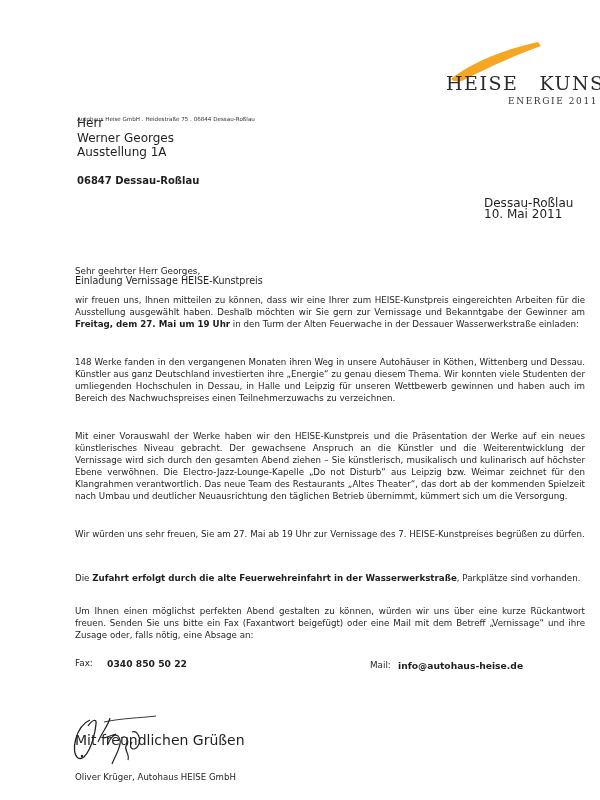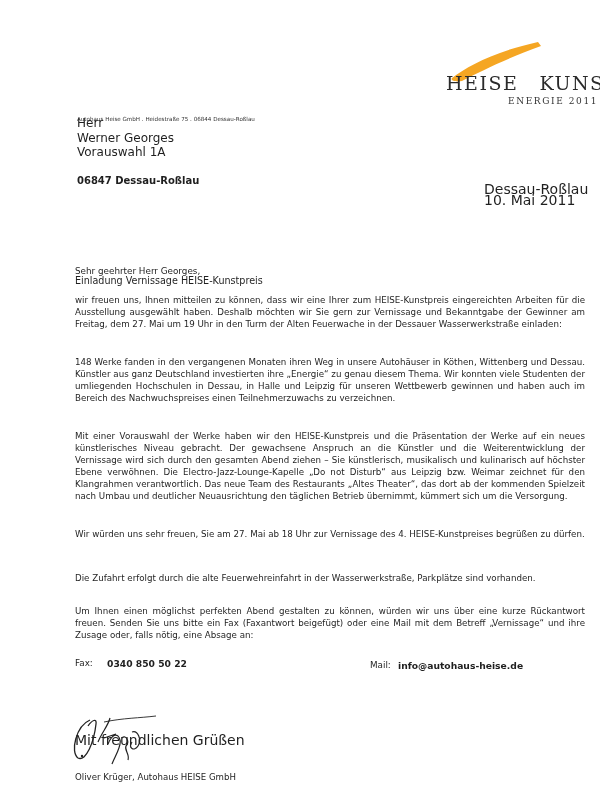--- a/index.html
+++ b/index.html
@@ -8,75 +8,75 @@
   .abs { position: absolute; }
   .logo-brush { left: 448px; top: 40px; width: 95px; height: 42px; }
   .logo-main { left: 446px; top: 72px; font-family: "DejaVu Serif", serif;
                font-size: 19px; letter-spacing: 1.5px; color: #2a2a2a; white-space: nowrap; }
   .logo-sub { left: 508px; top: 96px; font-family: "DejaVu Serif", serif;
               font-size: 9px; letter-spacing: 1.6px; color: #333; white-space: nowrap; }
   .sender { left: 77px; top: 116px; font-size: 5.6px; color: #333; white-space: nowrap; }
   .recipient { left: 77px; top: 116px; font-size: 12px; line-height: 14.5px; }
   .recipient div { white-space: nowrap; }
   .city { left: 77px; top: 175px; font-size: 10px; font-weight: bold; white-space: nowrap; }
-  .date { left: 484px; top: 184px; font-size: 14px; line-height: 11px; text-align: left; white-space: nowrap; }
+  .date { left: 484px; top: 198px; font-size: 12px; line-height: 11px; text-align: left; white-space: nowrap; }
   .subject { left: 75px; top: 240px; font-size: 9.6px; font-weight: normal; white-space: nowrap; margin-top: 35px; }
   .salutation { left: 75px; top: 266px; font-size: 8.8px; white-space: nowrap; }
   .body { left: 75px; width: 510px; font-size: 8.7px; line-height: 12.1px;
           text-align: justify; }
   .p1 { top: 294px; }
   .p2 { top: 356px; }
   .p3 { top: 430px; }
   .p4 { top: 528px; }
   .p5 { top: 572px; }
   .p6 { top: 605px; }
   .contact-label { font-size: 8.8px; white-space: nowrap; }
   .contact-value { font-size: 9.2px; font-weight: bold; white-space: nowrap; }
   .fax-label { left: 75px; top: 658px; }
   .fax-value { left: 107px; top: 658px; }
   .mail-label { left: 370px; top: 660px; }
   .mail-value { left: 398px; top: 660px; }
   .closing { left: 75px; top: 732px; font-size: 14px; white-space: nowrap; }
   .signature { left: 68px; top: 712px; width: 90px; height: 55px; }
   .signer { left: 75px; top: 772px; font-size: 8.6px; white-space: nowrap; }
-  b { font-weight: normal; }
+  b { font-weight: bold; }
 </style>
 </head>
 <body>
 
 <svg class="abs logo-brush" viewBox="0 0 95 42">
   <path d="M4 38 C 20 26, 45 12, 90 2 L 93 6 C 60 18, 35 30, 14 41 C 8 42, 2 41, 4 38 Z" fill="#f5a623"></path>
 </svg>
 <div class="abs logo-main">
   <span>HEISE</span>
   <span style="display:inline-block;width:6px"></span>
   <span>KUNSTPREIS</span>
 </div>
 <div class="abs logo-sub">ENERGIE 2011</div>
 
 <div class="abs sender">Autohaus Heise GmbH . Heidestraße 75 . 06844 Dessau-Roßlau</div>
 <div class="abs recipient">
   <div>Herr</div>
   <div>Werner Georges</div>
-  <div>Vorauswahl 1A</div>
+  <div>Ausstellung 1A</div>
 </div>
 <div class="abs city">06847 Dessau-Roßlau</div>
 
 <div class="abs date">
   <div>Dessau-Roßlau</div>
   <div>10. Mai 2011</div>
 </div>
 
 <div class="abs subject">Einladung Vernissage HEISE-Kunstpreis</div>
 <div class="abs salutation">Sehr geehrter Herr Georges,</div>
 
 <div class="abs body p1"><span>wir freuen uns, Ihnen mitteilen zu können, dass wir eine Ihrer zum HEISE-Kunstpreis eingereichten Arbeiten für die Ausstellung ausgewählt haben. Deshalb möchten wir Sie gern zur Vernissage und Bekanntgabe der Gewinner am </span><b>Freitag, dem 27. Mai um 19 Uhr</b><span> in den Turm der Alten Feuerwache in der Dessauer Wasserwerkstraße einladen:</span></div>
 <div class="abs body p2">148 Werke fanden in den vergangenen Monaten ihren Weg in unsere Autohäuser in Köthen, Wittenberg und Dessau. Künstler aus ganz Deutschland investierten ihre „Energie“ zu genau diesem Thema. Wir konnten viele Studenten der umliegenden Hochschulen in Dessau, in Halle und Leipzig für unseren Wettbewerb gewinnen und haben auch im Bereich des Nachwuchspreises einen Teilnehmerzuwachs zu verzeichnen.</div>
 <div class="abs body p3">Mit einer Vorauswahl der Werke haben wir den HEISE-Kunstpreis und die Präsentation der Werke auf ein neues künstlerisches Niveau gebracht. Der gewachsene Anspruch an die Künstler und die Weiterentwicklung der Vernissage wird sich durch den gesamten Abend ziehen – Sie künstlerisch, musikalisch und kulinarisch auf höchster Ebene verwöhnen. Die Electro-Jazz-Lounge-Kapelle „Do not Disturb“ aus Leipzig bzw. Weimar zeichnet für den Klangrahmen verantwortlich. Das neue Team des Restaurants „Altes Theater“, das dort ab der kommenden Spielzeit nach Umbau und deutlicher Neuausrichtung den täglichen Betrieb übernimmt, kümmert sich um die Versorgung.</div>
-<div class="abs body p4">Wir würden uns sehr freuen, Sie am 27. Mai ab 18 Uhr zur Vernissage des 4. HEISE-Kunstpreises begrüßen zu dürfen.</div>
+<div class="abs body p4">Wir würden uns sehr freuen, Sie am 27. Mai ab 19 Uhr zur Vernissage des 7. HEISE-Kunstpreises begrüßen zu dürfen.</div>
 <div class="abs body p5"><span>Die </span><b>Zufahrt erfolgt durch die alte Feuerwehreinfahrt in der Wasserwerkstraße</b><span>, Parkplätze sind vorhanden.</span></div>
 <div class="abs body p6">Um Ihnen einen möglichst perfekten Abend gestalten zu können, würden wir uns über eine kurze Rückantwort freuen. Senden Sie uns bitte ein Fax (Faxantwort beigefügt) oder eine Mail mit dem Betreff „Vernissage“ und ihre Zusage oder, falls nötig, eine Absage an:</div>
 
 <div class="abs contact-label fax-label">Fax:</div>
 <div class="abs contact-value fax-value">0340 850 50 22</div>
 <div class="abs contact-label mail-label">Mail:</div>
 <div class="abs contact-value mail-value">info@autohaus-heise.de</div>
 
 <div class="abs closing">Mit freundlichen Grüßen</div>
 <svg class="abs signature" viewBox="0 0 90 55">

